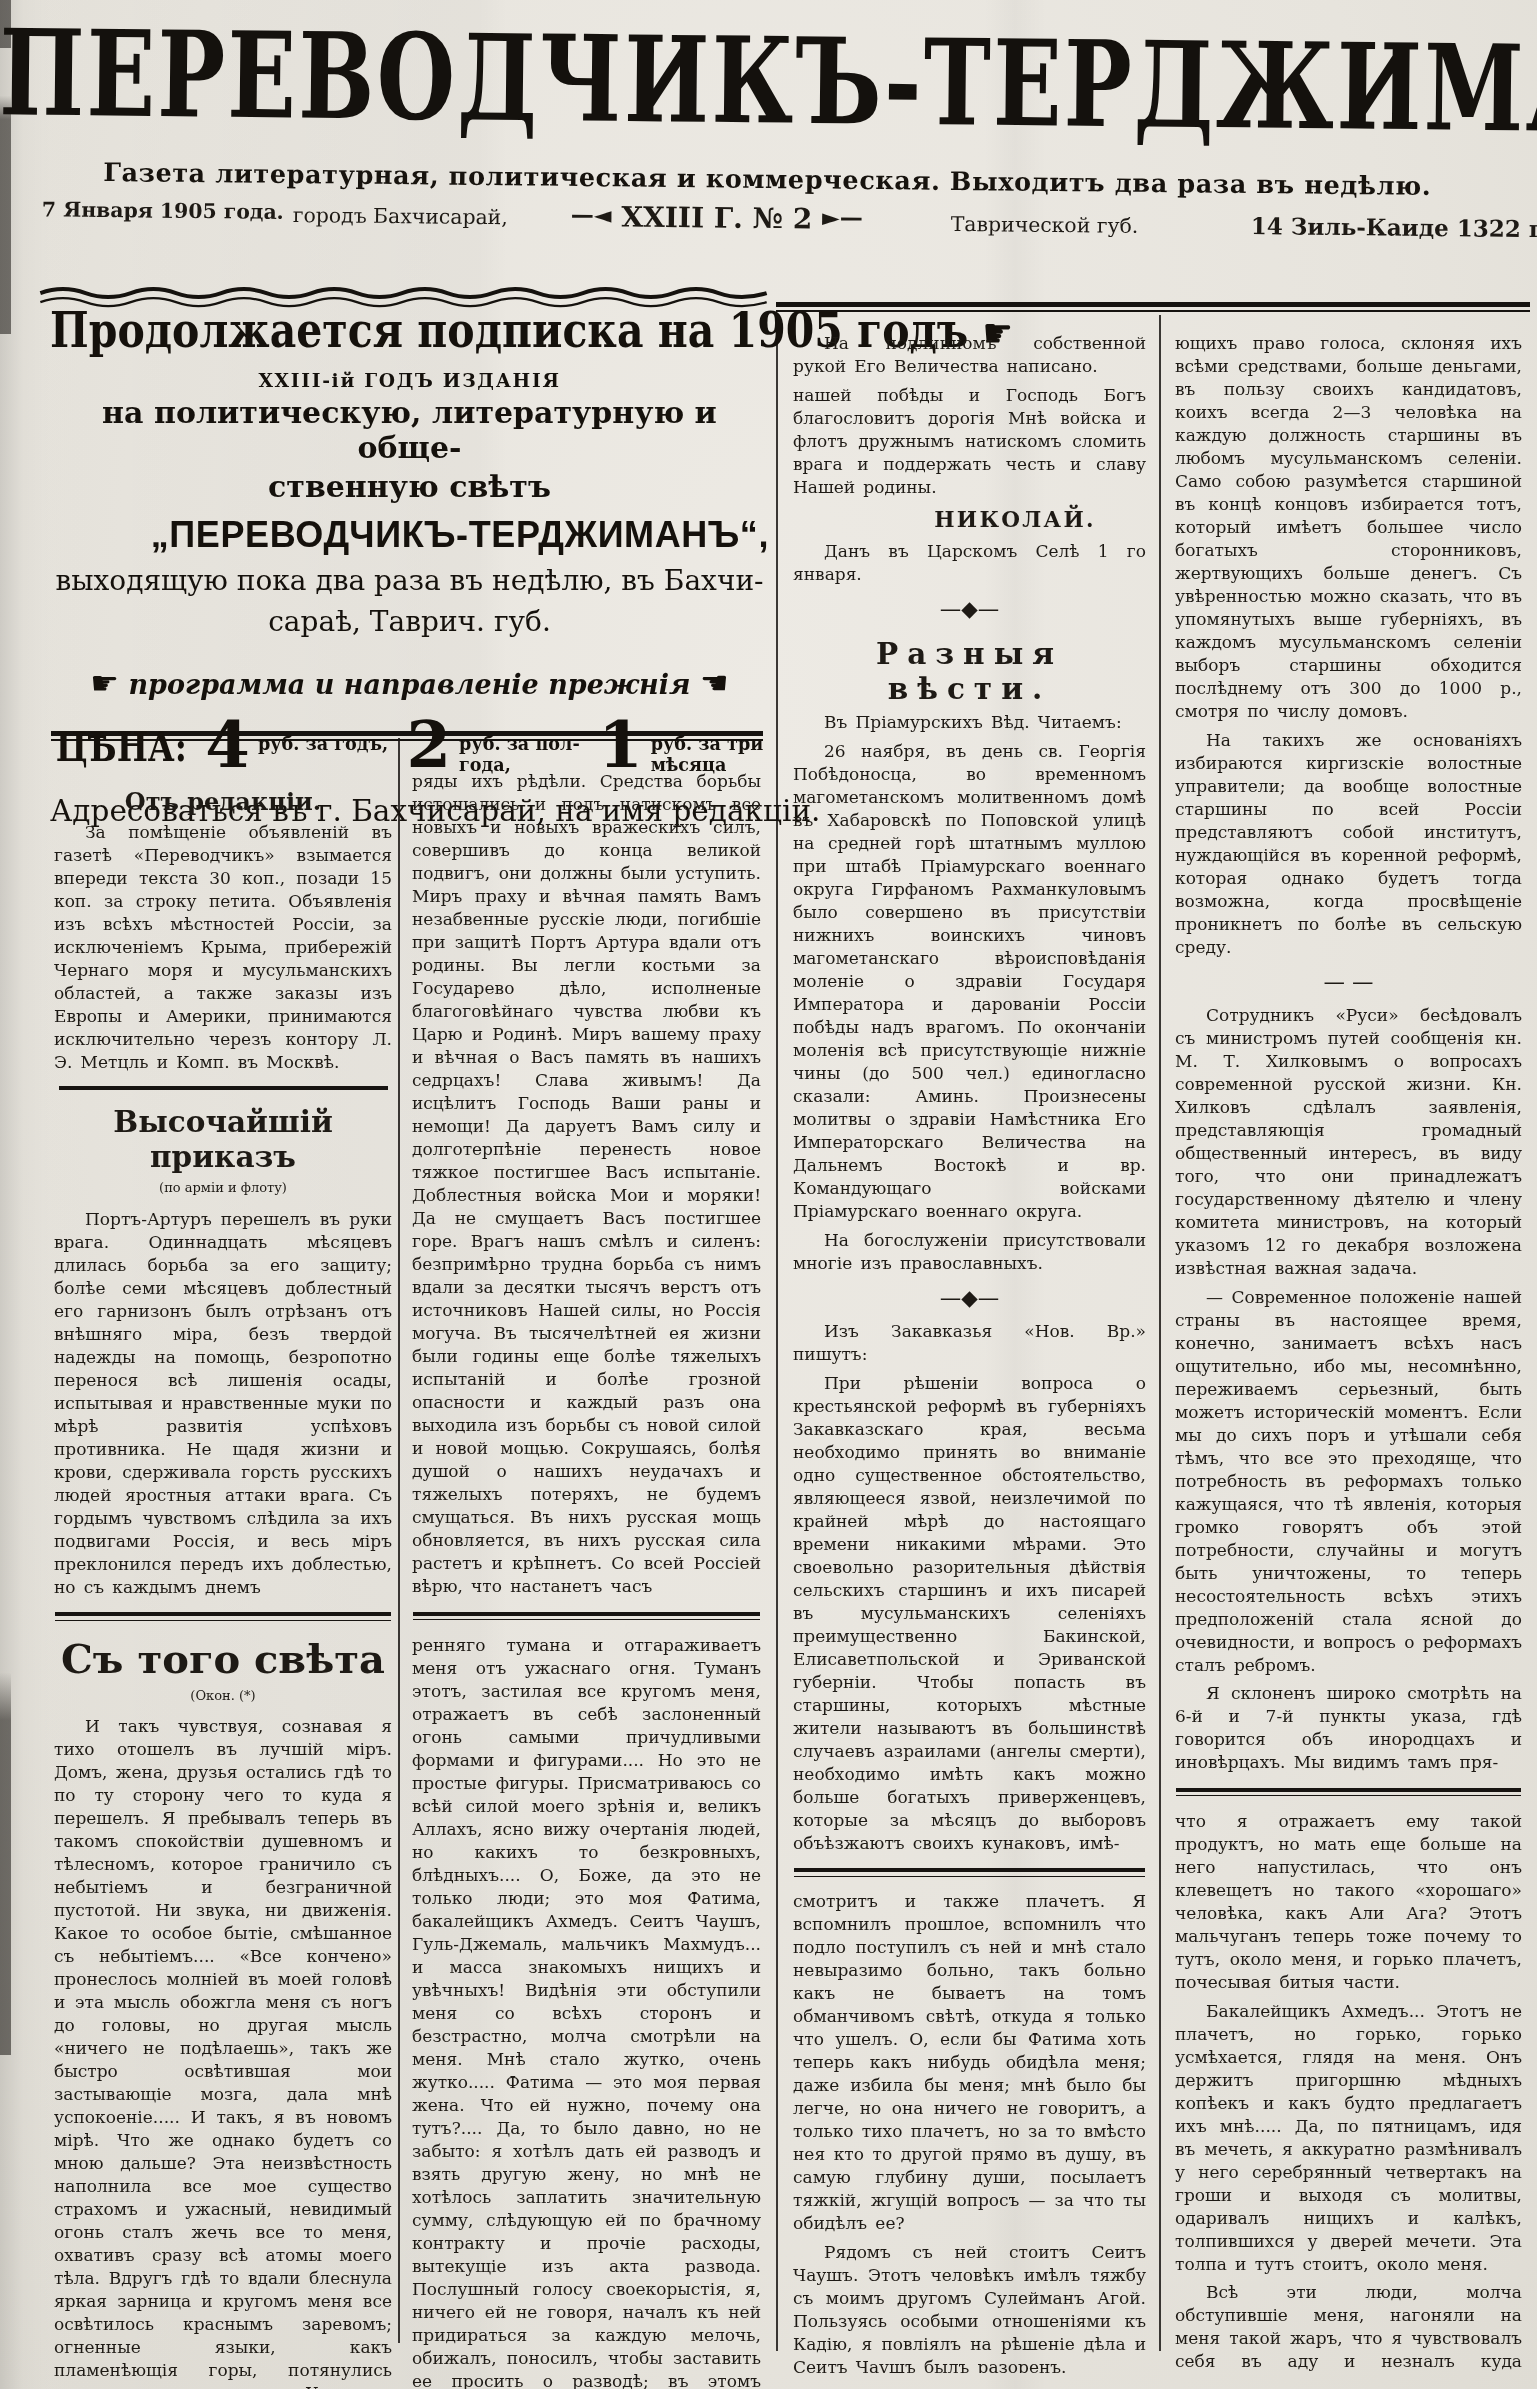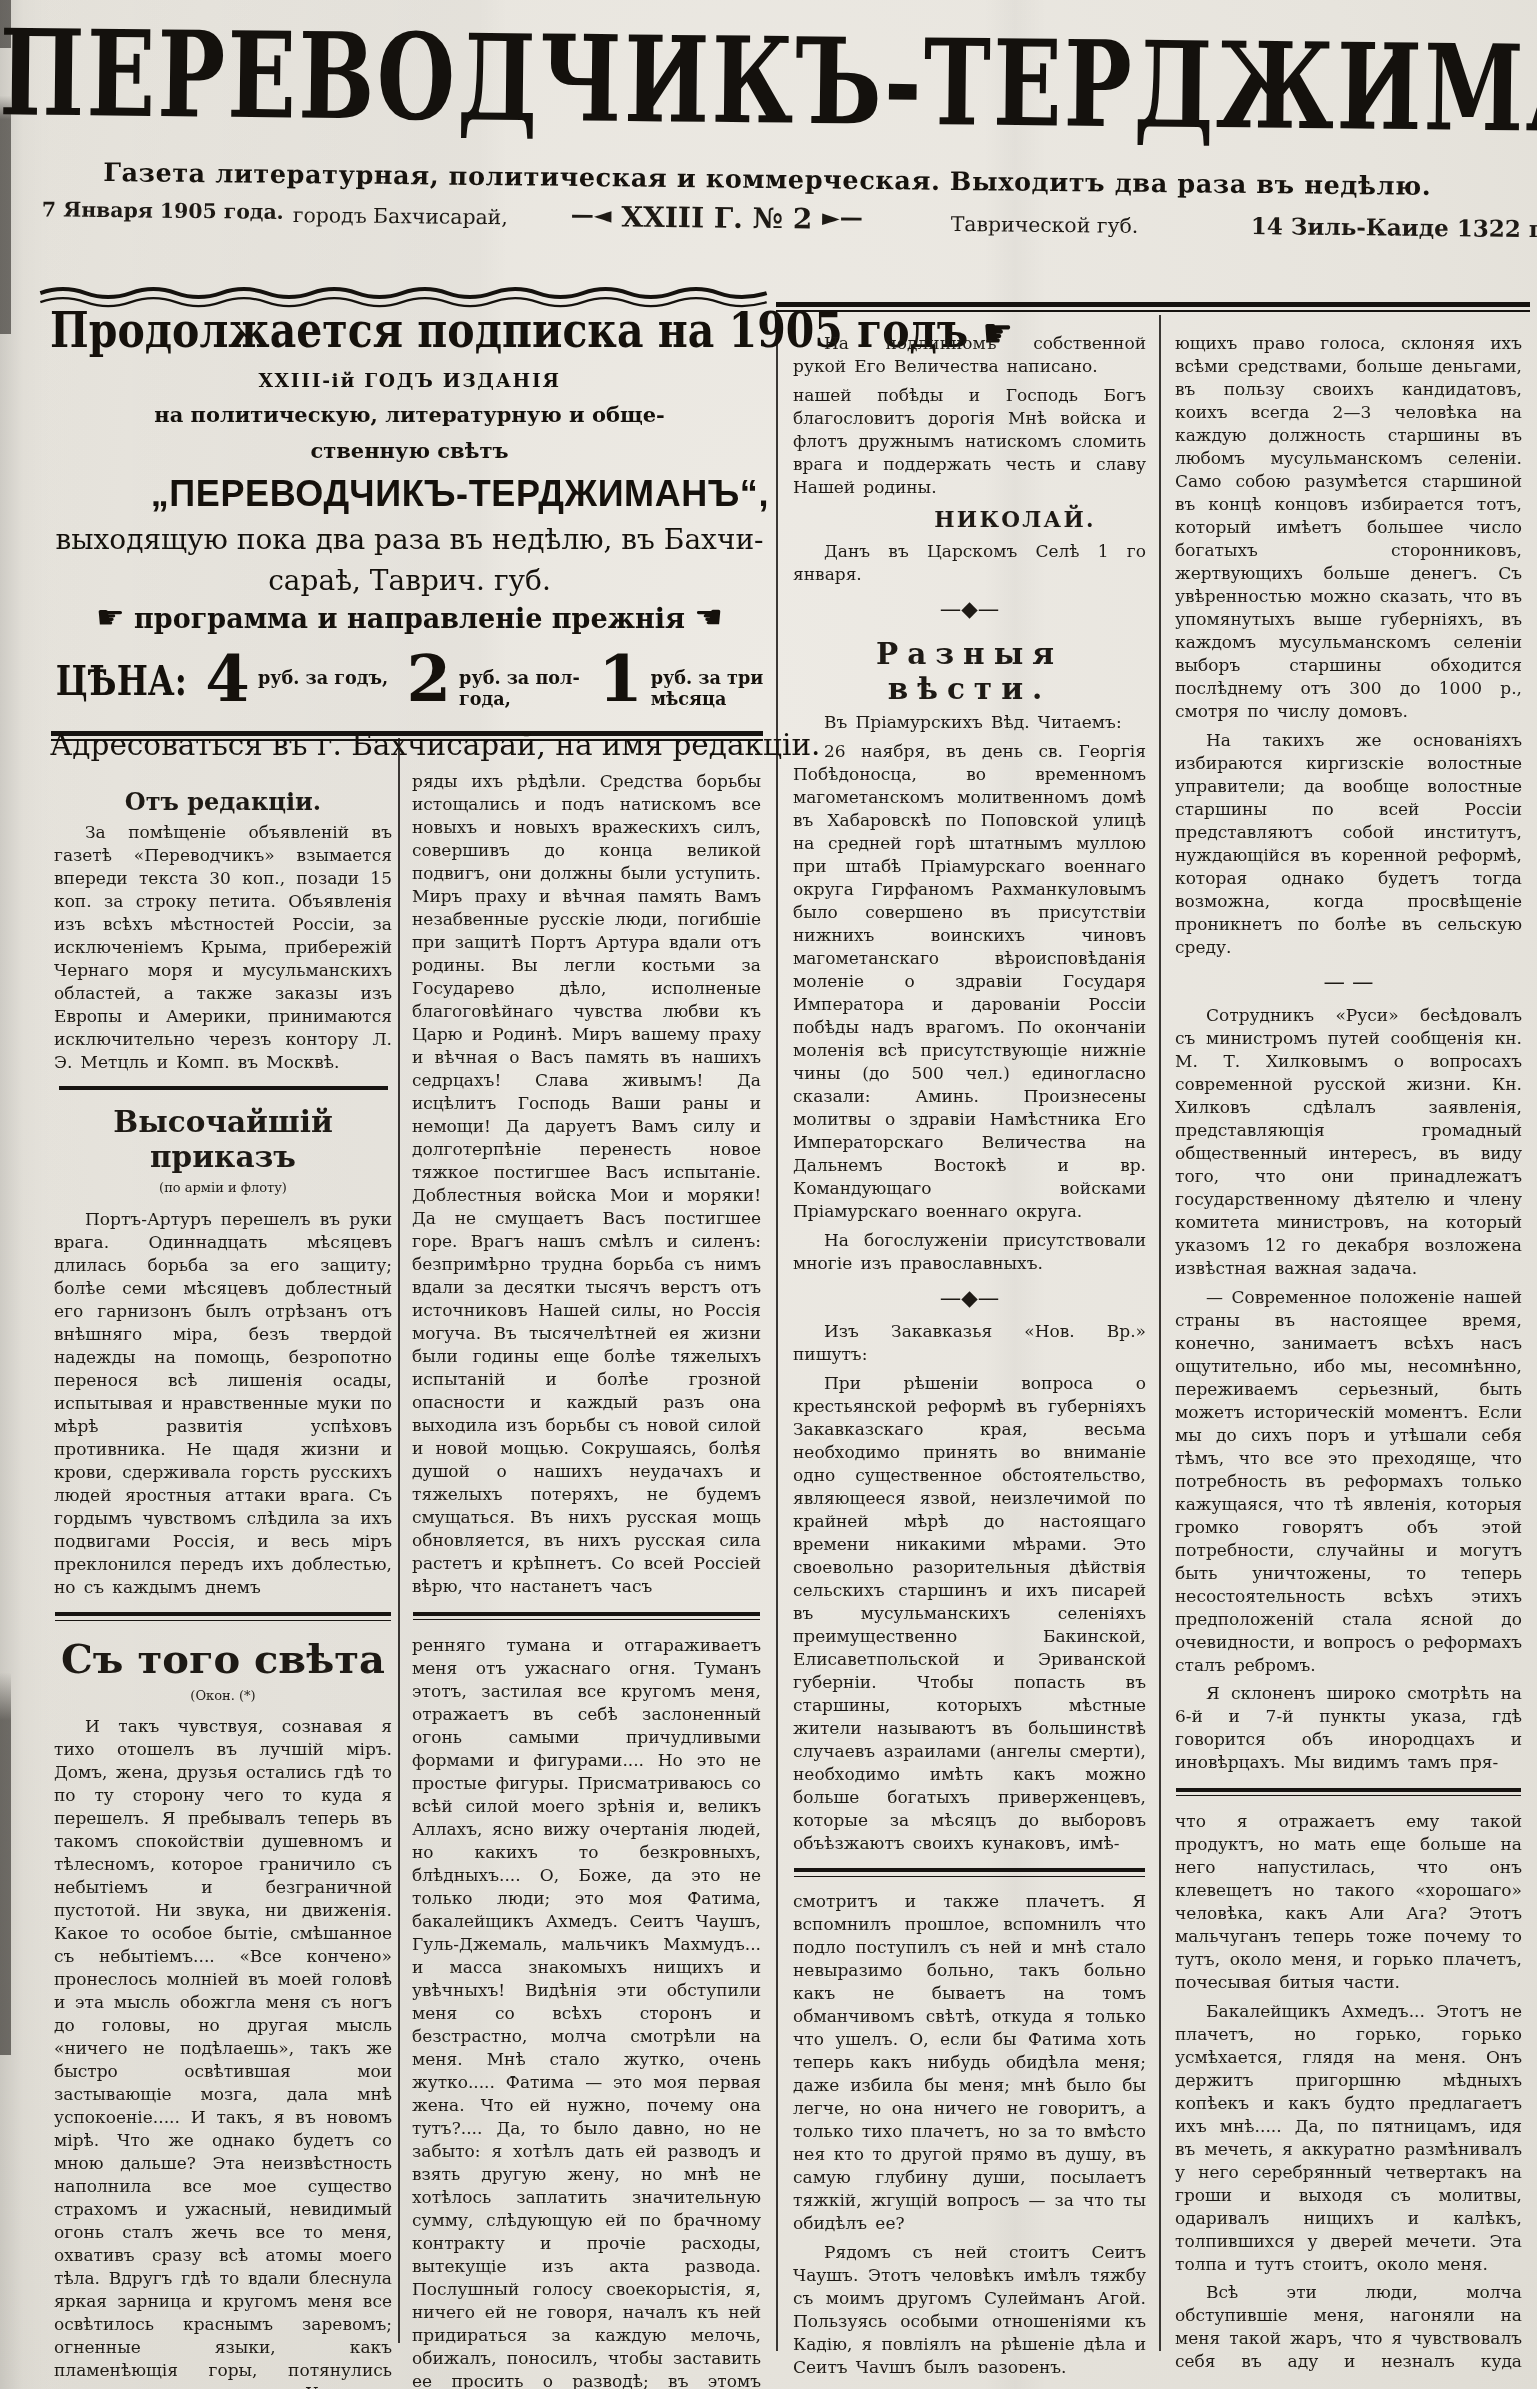--- a/index.html
+++ b/index.html
@@ -42,24 +42,24 @@
   .rule-double-abs{position:absolute;border-top:5.1px solid #161310;border-bottom:2.3px solid #161310;height:3.4px;}
   .vrule{position:absolute;width:2.3px;background:#1b1815;opacity:.85;}
   .rule-single{border-top:4px solid #171411;margin:11.3px 4.5px;}
   .rule-double{border-top:4.5px solid #171411;border-bottom:1.7px solid #171411;height:3.4px;margin:13.6px 1.1px;}
   
   .ad{position:absolute;left:50px;top:306px;width:719px;text-align:center;color:#15110c;}
   .ad-headline{font-size:41px;font-weight:bold;white-space:nowrap;transform:scaleY(1.2);transform-origin:50% 50%;}
   .manicule{font-family:"DejaVu Sans",sans-serif;font-weight:normal;}
   .ad-headline .manicule{font-size:34px;}
   .ad-year{margin-top:14.7px;font-size:18.7px;font-weight:bold;letter-spacing:1.7px;}
-  .ad-desc{margin-top:11px;font-size:21px;font-weight:bold;}
+  .ad-desc{margin-top:4px;font-size:30px;font-weight:bold;}
   .ad-paper{margin-top:10.2px;font-family:"Liberation Sans","DejaVu Sans",sans-serif;font-weight:bold;font-size:36px;letter-spacing:0.6px;white-space:nowrap;text-align:right;}
   .ad-freq{margin-top:8px;font-size:28px;}
-  .ad-program{margin-top:1px;font-size:27px;font-weight:bold;}
+  .ad-program{margin-top:26px;font-size:27px;font-weight:bold;font-style:italic;}
   .ad-program .manicule{font-size:32px;}
   .ad-prices{margin-top:16px;display:flex;align-items:flex-start;justify-content:space-between;padding:0 5.7px;}
   .price-label{font-size:33px;font-weight:bold;transform:scaleY(1.25);transform-origin:0 60%;margin-top:10.2px;}
   .price-group{display:flex;align-items:flex-start;}
   .price-num{font-size:64px;line-height:54px;font-weight:bold;}
   .price-cap{margin-left:8px;margin-top:14.7px;text-align:left;font-size:17.6px;font-weight:bold;line-height:21px;white-space:nowrap;}
   .ad-address{margin-top:19px;font-size:29.5px;white-space:nowrap;}
   
   .col{position:absolute;overflow:hidden;}
   .para{font-size:17px;line-height:23px;text-align:justify;word-spacing:2.8px;margin:0 0 5.7px 0;}

